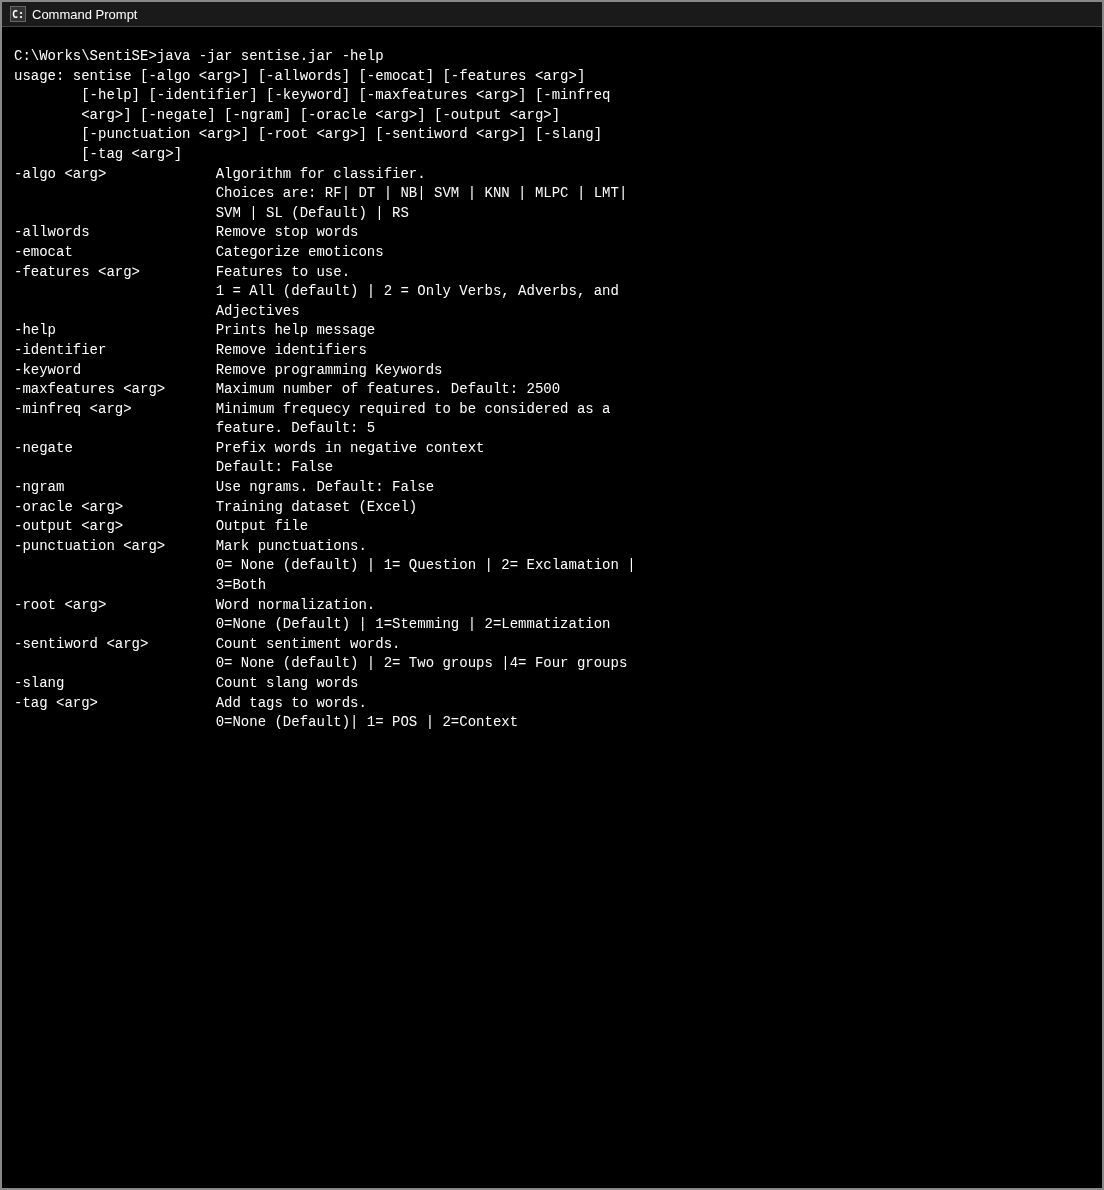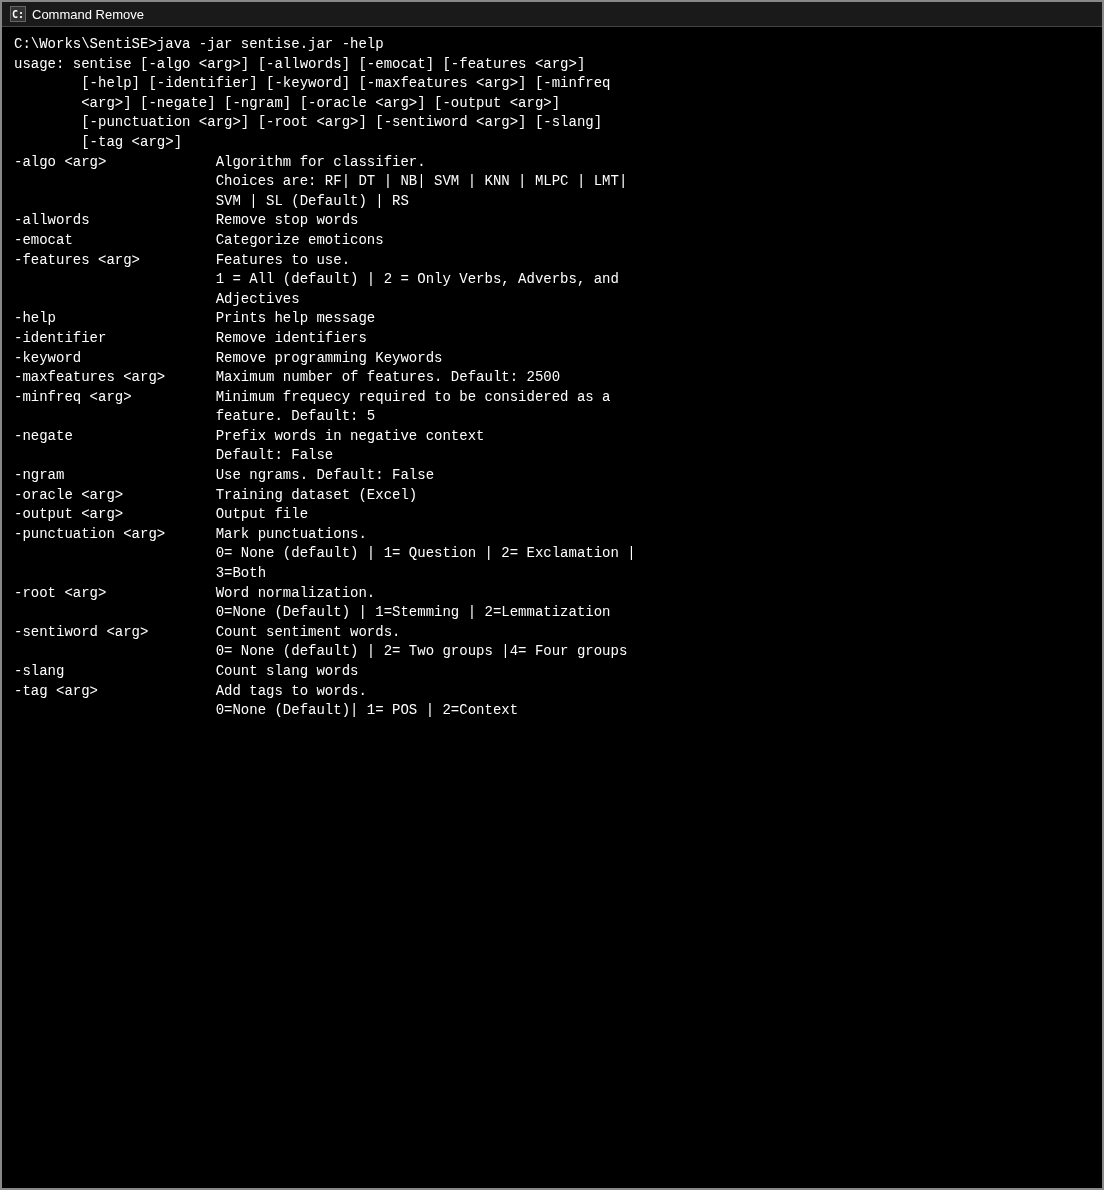--- a/index.html
+++ b/index.html
@@ -43,21 +43,21 @@
       color: #fff;
     }
 
     .title-bar-text {
       font-size: 13px;
       color: #ffffff;
       font-family: 'Segoe UI', Arial, sans-serif;
     }
 
     .content {
-      padding: 8px 12px;
+      padding: 20px 12px;
       color: #ffffff;
       background: #000000;
       font-family: 'Courier New', Courier, monospace;
       font-size: 14px;
       line-height: 1.4;
       white-space: pre;
     }
 
     .line {
       display: block;
@@ -66,16 +66,16 @@
     }
   </style>
 </head>
 <body>
 
 <div class="window">
   <div class="title-bar">
     <div class="title-bar-icon">
       <span style="font-family: monospace; font-size: 10px; font-weight: bold;">C:</span>
     </div>
-    <span class="title-bar-text">Command Remove</span>
+    <span class="title-bar-text">Command Prompt</span>
   </div>
   <div class="content" id="terminal-content"><span class="line">C:\Works\SentiSE&gt;java -jar sentise.jar -help</span><span class="line">usage: sentise [-algo &lt;arg&gt;] [-allwords] [-emocat] [-features &lt;arg&gt;]</span><span class="line">        [-help] [-identifier] [-keyword] [-maxfeatures &lt;arg&gt;] [-minfreq</span><span class="line">        &lt;arg&gt;] [-negate] [-ngram] [-oracle &lt;arg&gt;] [-output &lt;arg&gt;]</span><span class="line">        [-punctuation &lt;arg&gt;] [-root &lt;arg&gt;] [-sentiword &lt;arg&gt;] [-slang]</span><span class="line">        [-tag &lt;arg&gt;]</span><span class="line">-algo &lt;arg&gt;             Algorithm for classifier.</span><span class="line">                        Choices are: RF| DT | NB| SVM | KNN | MLPC | LMT|</span><span class="line">                        SVM | SL (Default) | RS</span><span class="line">-allwords               Remove stop words</span><span class="line">-emocat                 Categorize emoticons</span><span class="line">-features &lt;arg&gt;         Features to use.</span><span class="line">                        1 = All (default) | 2 = Only Verbs, Adverbs, and</span><span class="line">                        Adjectives</span><span class="line">-help                   Prints help message</span><span class="line">-identifier             Remove identifiers</span><span class="line">-keyword                Remove programming Keywords</span><span class="line">-maxfeatures &lt;arg&gt;      Maximum number of features. Default: 2500</span><span class="line">-minfreq &lt;arg&gt;          Minimum frequecy required to be considered as a</span><span class="line">                        feature. Default: 5</span><span class="line">-negate                 Prefix words in negative context</span><span class="line">                        Default: False</span><span class="line">-ngram                  Use ngrams. Default: False</span><span class="line">-oracle &lt;arg&gt;           Training dataset (Excel)</span><span class="line">-output &lt;arg&gt;           Output file</span><span class="line">-punctuation &lt;arg&gt;      Mark punctuations.</span><span class="line">                        0= None (default) | 1= Question | 2= Exclamation |</span><span class="line">                        3=Both</span><span class="line">-root &lt;arg&gt;             Word normalization.</span><span class="line">                        0=None (Default) | 1=Stemming | 2=Lemmatization</span><span class="line">-sentiword &lt;arg&gt;        Count sentiment words.</span><span class="line">                        0= None (default) | 2= Two groups |4= Four groups</span><span class="line">-slang                  Count slang words</span><span class="line">-tag &lt;arg&gt;              Add tags to words.</span><span class="line">                        0=None (Default)| 1= POS | 2=Context</span></div>
 </div>
 
 </body></html>

